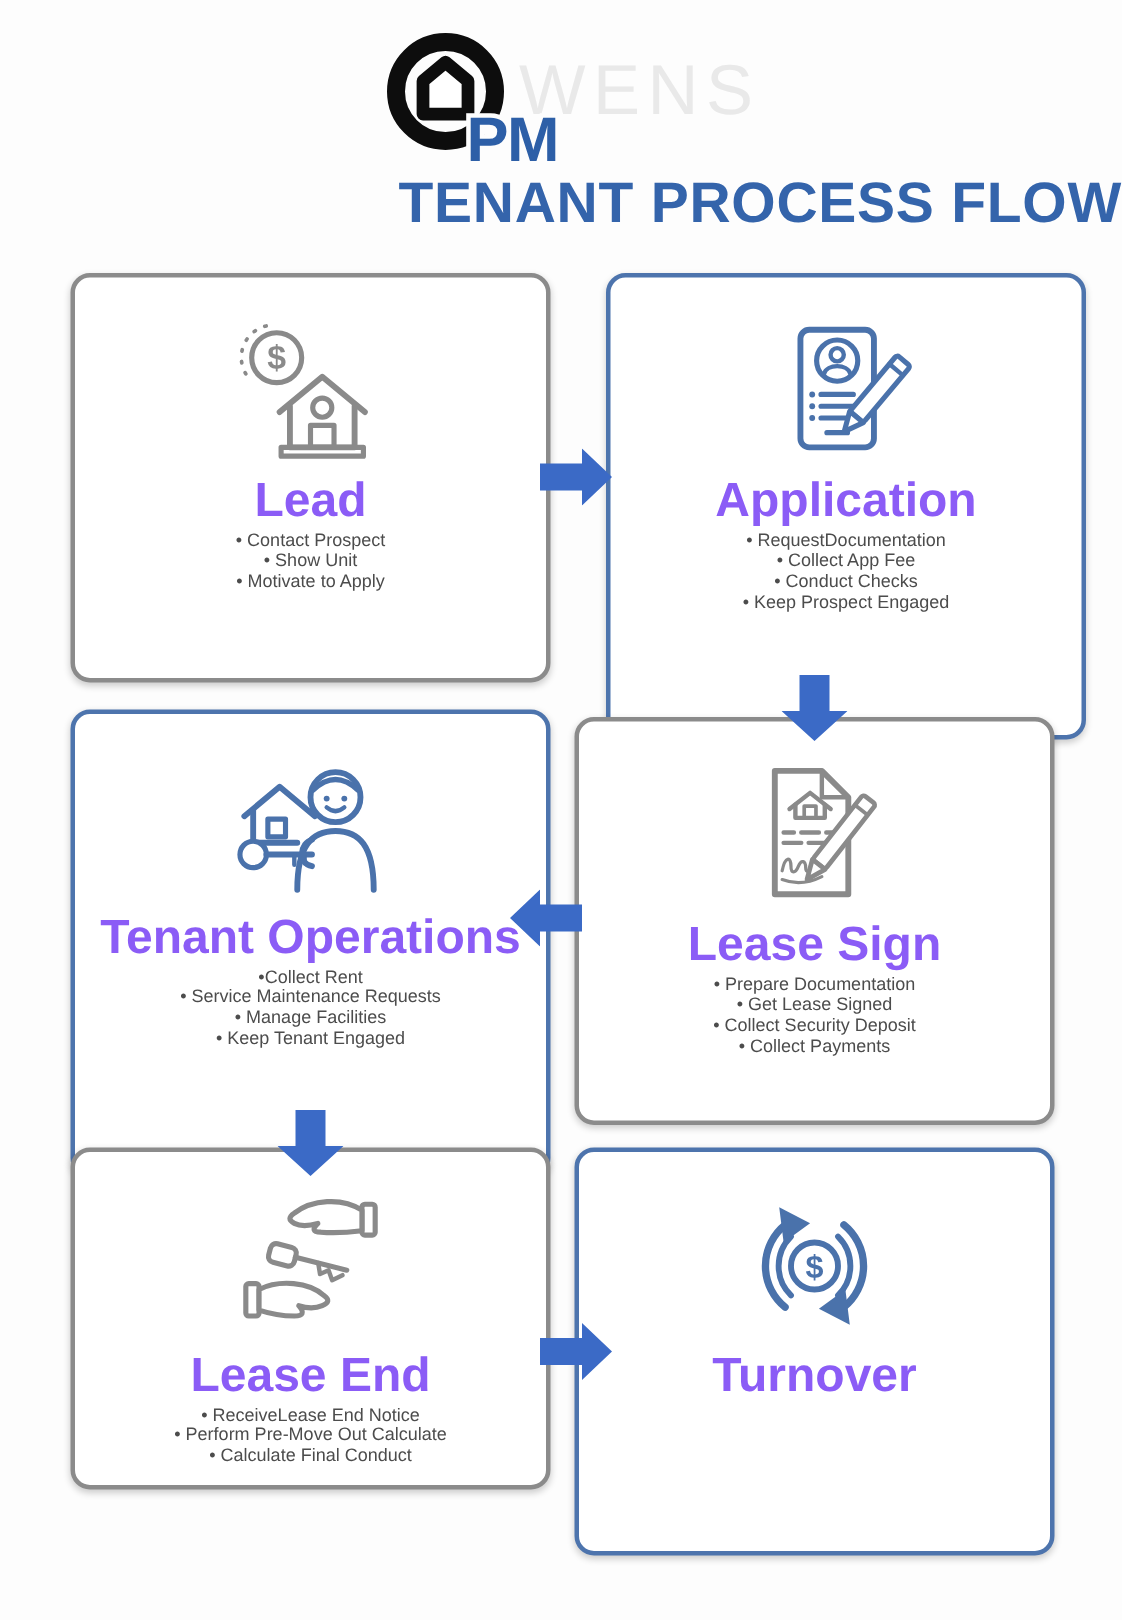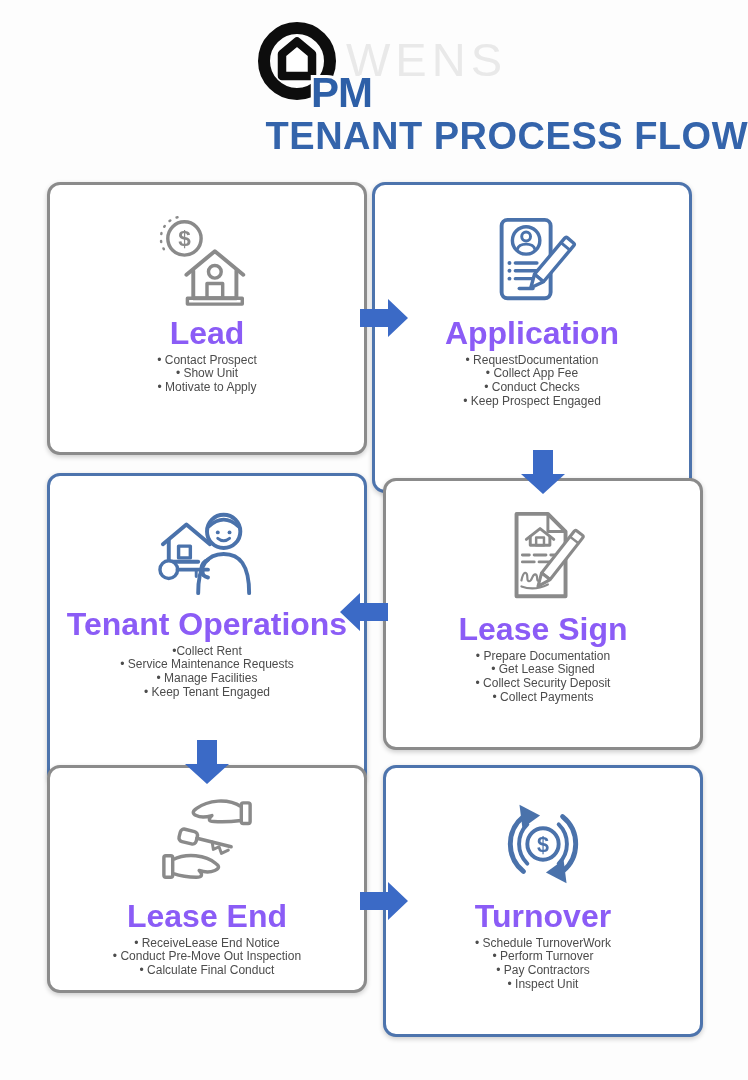--- a/index.html
+++ b/index.html
@@ -57,21 +57,21 @@
       </svg>
     </div>
     <h2 class="box-title">Lead</h2>
     <div class="items">
       <div>• Contact Prospect</div>
       <div>• Show Unit</div>
       <div>• Motivate to Apply</div>
     </div>
   </section>
 
-  <section class="box blue" style="left:372px;top:182px;height:311px">
+  <section class="box blue" style="left:404px;top:182px;height:311px">
     <div class="icon-wrap">
       <svg width="108" height="98" viewBox="0 0 110 100">
         <rect class="stw" x="24" y="8" width="50" height="80" rx="6"></rect>
         <circle class="st" style="stroke-width:3.5" cx="49" cy="29" r="14"></circle>
         <circle class="st" style="stroke-width:3" cx="49" cy="25" r="4.5"></circle>
         <path class="st" style="stroke-width:3" d="M40,38 C42,31 56,31 58,38"></path>
         <circle class="fl" cx="32" cy="52" r="2"></circle>
           <circle class="fl" cx="32" cy="60" r="2"></circle>
           <circle class="fl" cx="32" cy="68" r="2"></circle>
         <path class="st" style="stroke-width:3.5" d="M38,52 H60 M38,60 H60 M38,68 H60"></path>
@@ -156,45 +156,39 @@
           <path class="st" style="stroke-width:3.5" d="M44,46 H80"></path>
           <path class="st" style="stroke-width:3" d="M60,46 L63,53 L68,49 L72,55 L78,50"></path>
         </g>
         <rect class="stw" style="stroke-width:3.5" x="11" y="62" width="9" height="22" rx="2"></rect>
         <path class="stw" style="stroke-width:3.5" d="M20,66 C34,59 54,61 64,70 Q70,74 63,77 Q56,80 47,77 Q53,84 44,84 Q32,84 20,80 Z"></path>
       </svg>
     </div>
     <h2 class="box-title">Lease End</h2>
     <div class="items">
       <div>• ReceiveLease End Notice</div>
-      <div>• Conduct Pre-Move Out Inspection</div>
+      <div>• Perform Pre-Move Out Calculate</div>
       <div>• Calculate Final Conduct</div>
     </div>
   </section>
 
   <section class="box blue" style="left:383px;top:765px;height:272px">
     <div class="icon-wrap">
       <svg width="100" height="98" viewBox="0 0 100 100">
         <path class="st" style="stroke-width:5" d="M30,78 A36,36 0 0 1 30,22"></path>
         <path class="st" style="stroke-width:4" d="M34,70 A28,28 0 0 1 34,30"></path>
         <path class="fl" d="M26,10 L47,21 L29,34 Z"></path>
         <path class="st" style="stroke-width:5" d="M70,22 A36,36 0 0 1 70,78"></path>
         <path class="st" style="stroke-width:4" d="M66,30 A28,28 0 0 1 66,70"></path>
         <path class="fl" d="M74,90 L53,79 L71,66 Z"></path>
         <circle class="stw" cx="50" cy="50" r="16"></circle>
         <text class="fl" x="50" y="58" font-size="22" font-weight="700" text-anchor="middle">$</text>
       </svg>
     </div>
     <h2 class="box-title">Turnover</h2>
-    <div class="items">
-      <div>• Schedule TurnoverWork</div>
-      <div>• Perform Turnover</div>
-      <div>• Pay Contractors</div>
-      <div>• Inspect Unit</div>
-    </div>
   </section>
 
   <svg class="arrow" style="left:360px;top:299px" width="48" height="38">
     <path d="M0,10 H28 V0 L48,19 L28,38 V28 H0 Z" fill="#3b6ac6"></path>
   </svg>
   <svg class="arrow" style="left:521px;top:450px" width="44" height="44">
     <path d="M12,0 V24 H0 L22,44 L44,24 H32 V0 Z" fill="#3b6ac6"></path>
   </svg>
   <svg class="arrow" style="left:340px;top:593px" width="48" height="38">
     <path d="M48,10 H20 V0 L0,19 L20,38 V28 H48 Z" fill="#3b6ac6"></path>

